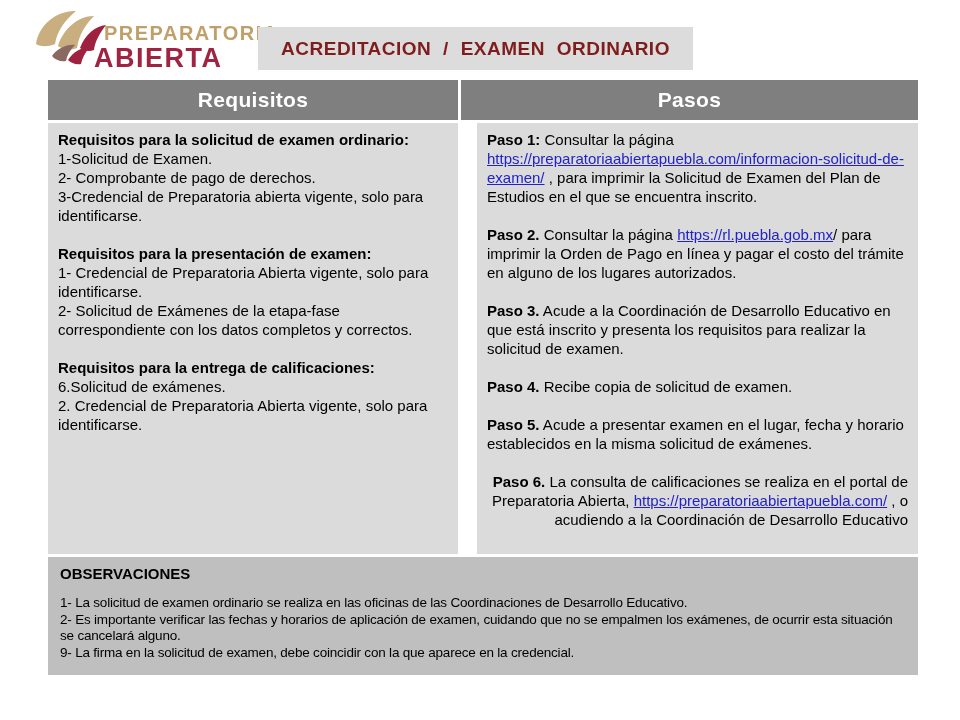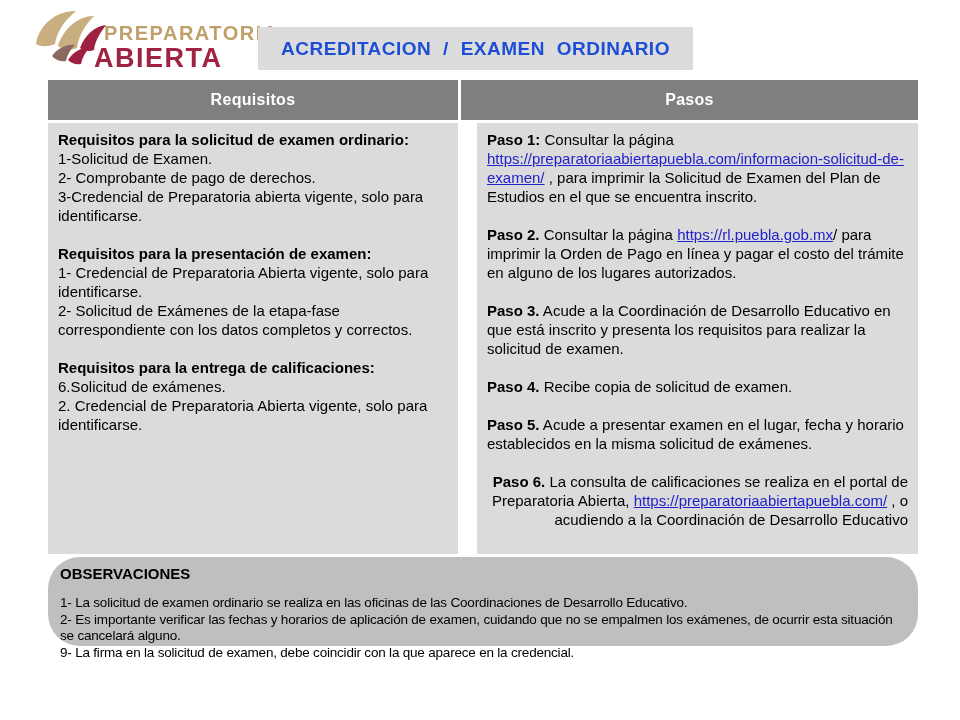--- a/index.html
+++ b/index.html
@@ -12,47 +12,47 @@
   
   .logo { position:absolute; left:32px; top:4px; display:flex; align-items:flex-start; }
   .logo svg { display:block; }
   .logo-text { margin-left:-14px; margin-top:18px; display:flex; flex-direction:column; }
   .logo-line1 { color:#BFA06A; font-size:20px; font-weight:600; letter-spacing:1.5px; line-height:22px; }
   .logo-line2 { color:#A02342; font-size:27px; font-weight:800; letter-spacing:1.5px; line-height:28px; margin-left:-10px; }
   
   .title-box {
     position:absolute; left:258px; top:27px; width:435px; height:43px;
     background:#DCDCDC; display:flex; align-items:center; justify-content:center;
-    font-size:19px; font-weight:bold; color:#1d4ed8; word-spacing:6px; letter-spacing:0.5px;
+    font-size:19px; font-weight:bold; color:#7f1d1d; word-spacing:6px; letter-spacing:0.5px;
   }
   
   .tablewrap { position:absolute; left:48px; top:80px; width:870px; }
   .thead { display:flex; gap:3px; }
   .th {
-    background:#7F7F7F; color:#fff; font-weight:bold; font-size:16px;
+    background:#7F7F7F; color:#fff; font-weight:bold; font-size:21px;
     height:40px; display:flex; align-items:center; justify-content:center;
     font-stretch:condensed; letter-spacing:0.3px;
   }
   .th.left { width:410px; }
   .th.right { flex:1; }
   .tbody { display:flex; gap:19px; margin-top:3px; }
   .td {
     background:#DBDBDB; font-size:15px; line-height:19px;
     padding:7px 10px; min-height:431px;
   }
   .td.left { width:410px; }
   .td.right { flex:1; }
   .req-section + .req-section { margin-top:19px; }
   .req-heading { font-weight:bold; }
   .paso { margin:0 0 19px 0; }
   .paso:last-child { margin-bottom:0;text-align:right; }
   .paso b { font-weight:bold; }
   .paso a { color:#2222CC; text-decoration:underline; overflow-wrap:anywhere; cursor:pointer; }
   
-  .obs { margin-top:3px; background:#BFBFBF; padding:8px 12px; height:89px;border-radius:32px; }
+  .obs { margin-top:3px; background:#BFBFBF; padding:8px 12px; height:118px; }
   .obs-heading { font-weight:bold; font-size:15px; margin-bottom:13px; }
   .obs-item { font-size:13.5px; line-height:16.5px; letter-spacing:-0.2px; font-stretch:condensed; }
   .obs-item.last { font-size:12.5px; font-weight:600; letter-spacing:0; margin-top:2px; }
 </style>
 </head>
 <body>
 
 <div class="page">
 
   <div class="logo">

